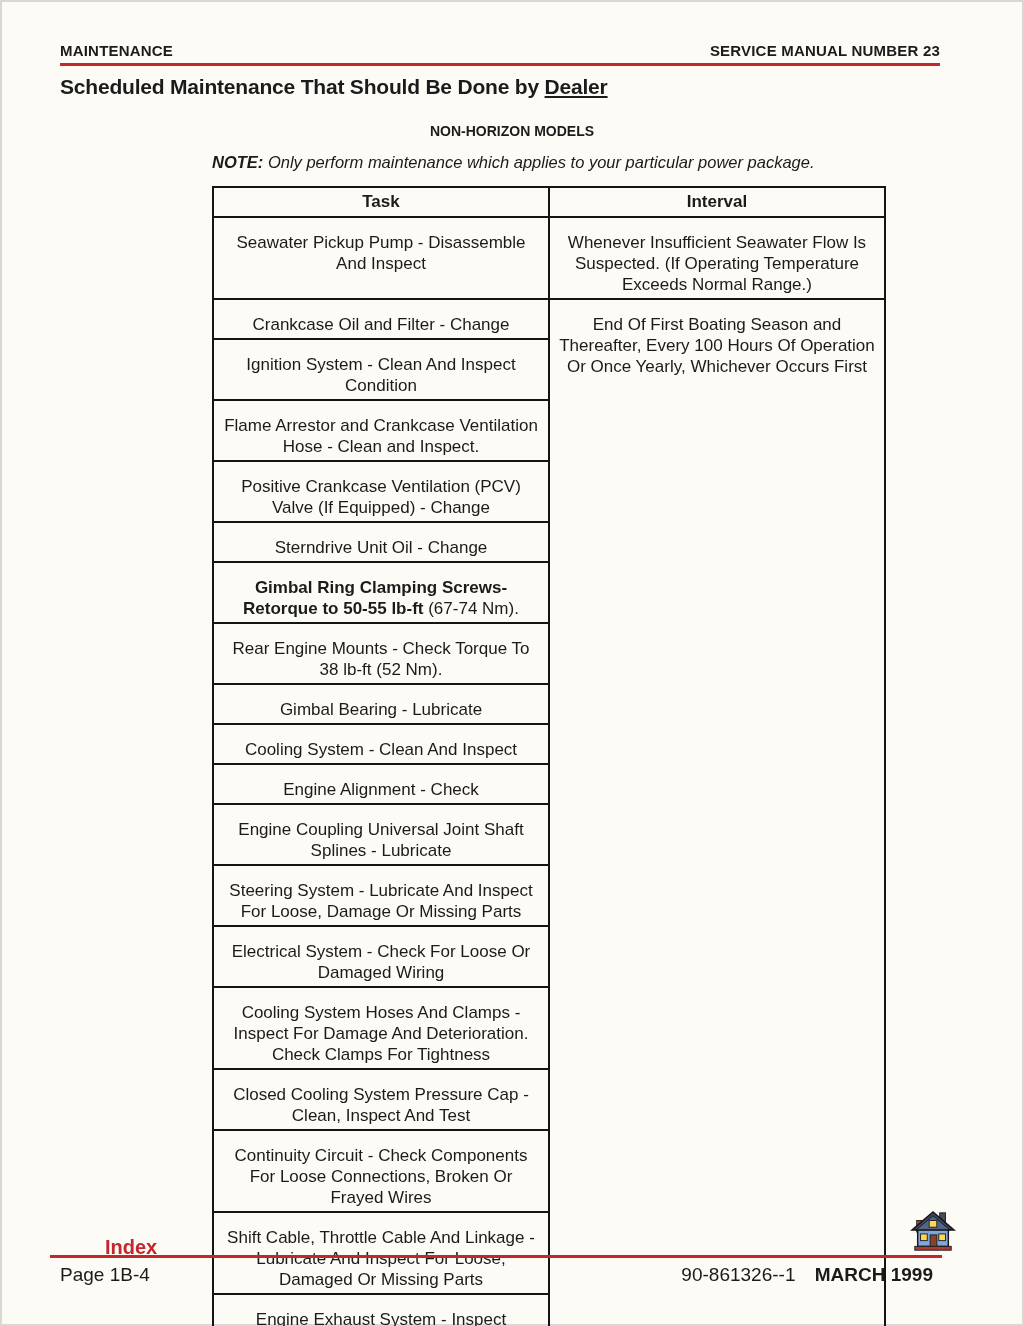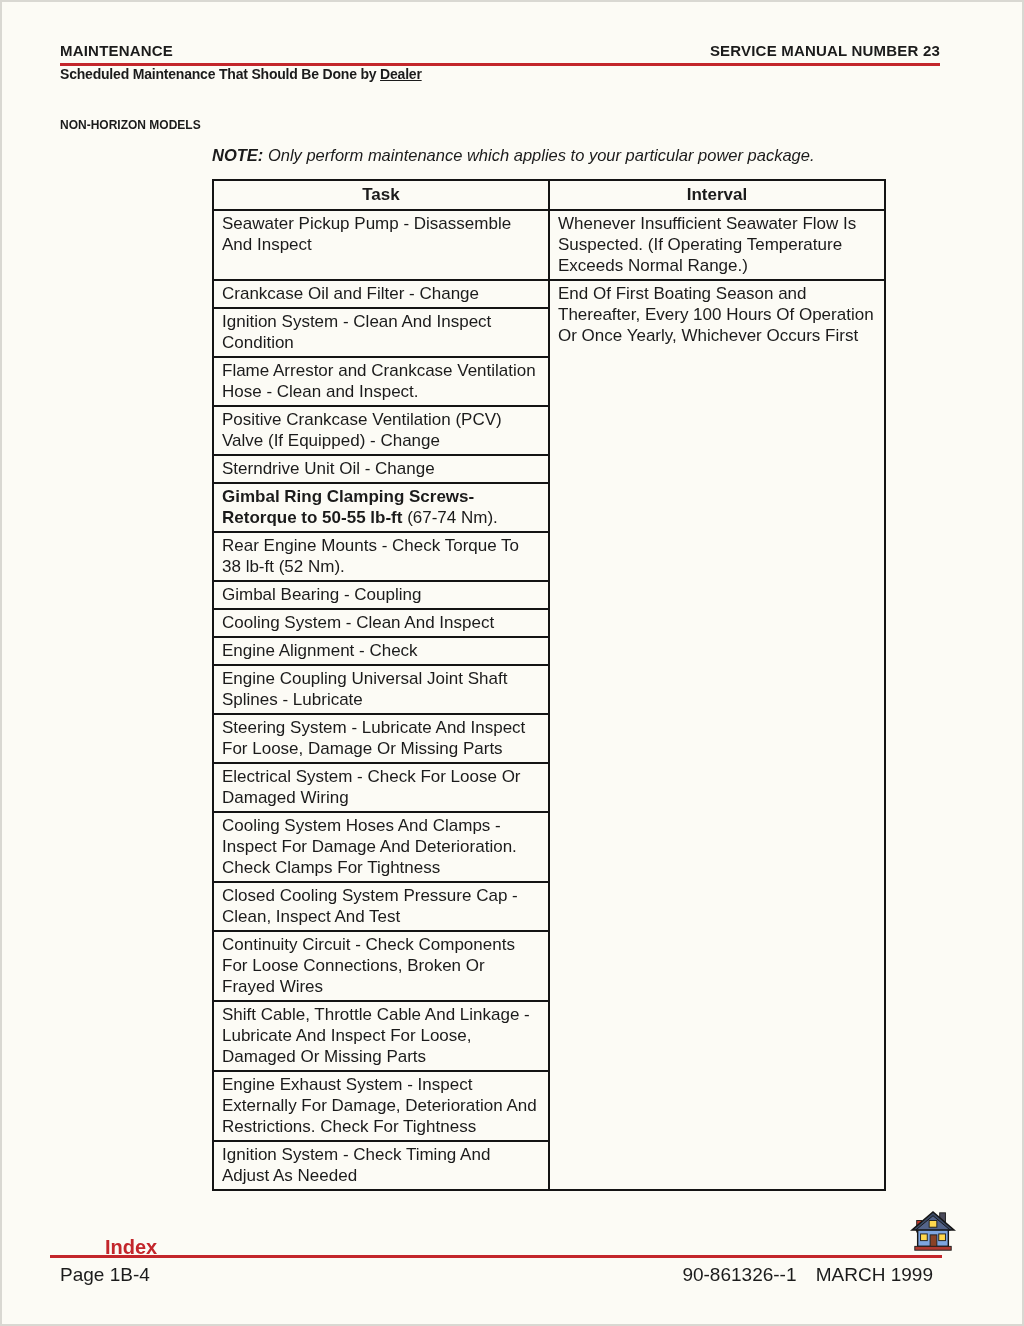--- a/index.html
+++ b/index.html
@@ -17,24 +17,24 @@
   .doc-header {
     width: 880px;
     display: flex;
     justify-content: space-between;
     align-items: flex-end;
     padding-bottom: 4px;
     border-bottom: 3px solid var(--accent, #c3262b);
   }
   .doc-header span { font-size: 15px; font-weight: bold; letter-spacing: .2px; }
 
-  .page-title { font-size: 14px; font-weight: bold; letter-spacing: -0.2px; }
+  .page-title { margin-top: 9px; font-size: 21px; font-weight: bold; letter-spacing: -0.2px; }
   .page-title .uline { text-decoration: underline; }
 
-  .section-heading { margin-top: 36px; font-size: 12px; font-weight: bold; }
+  .section-heading { margin-top: 24px; font-size: 14px; font-weight: bold; text-align: center; }
 
   .note {
     margin-top: 14px;
     margin-left: 152px;
     font-size: 16.5px;
     font-style: italic;
   }
   .note b { font-weight: bold; }
 
   table.maint {
@@ -50,43 +50,43 @@
     line-height: 21px;
     vertical-align: top;
   }
   table.maint th {
     width: 50%;
     text-align: center;
     font-weight: bold;
     padding: 3px 8px 4px 8px;
   }
   table.maint td {
-    text-align: left;
-    padding: 2px 8px 3px 8px;
+    text-align: center;
+    padding: 14px 8px 3px 8px;
   }
   td.interval-merged { vertical-align: middle; }
 
   .footer-index {
     position: absolute; left: 105px; top: 1236px;
     color: var(--accent, #c3262b);
     font-weight: bold; font-size: 20px;
     cursor: pointer;
   }
   .footer-rule {
     position: absolute; left: 50px; top: 1255px;
     width: 892px; height: 3px;
     background: var(--accent, #c3262b);
   }
   .home-btn { position: absolute; left: 910px; top: 1209px; width: 46px; height: 46px; cursor: pointer; }
   .footer-line2 {
     position: absolute; left: 60px; top: 1264px; width: 873px;
     display: flex; justify-content: space-between;
     font-size: 19px;
   }
-  .doc-number-group span + span { margin-left: 14px; }
+  .doc-number-group span + span { margin-left: 14px; font-weight: bold; }
 </style>
 </head>
 <body>
 
 <div class="page">
 
   <div class="doc-header">
     <span>MAINTENANCE</span>
     <span>SERVICE MANUAL NUMBER 23</span>
   </div>
@@ -129,21 +129,21 @@
         <tr>
           <td>Sterndrive Unit Oil - Change</td>
         </tr>
         <tr>
           <td><b>Gimbal Ring Clamping Screws-Retorque to 50-55 lb-ft</b> (67-74 Nm).</td>
         </tr>
         <tr>
           <td>Rear Engine Mounts - Check Torque To 38 lb-ft (52 Nm).</td>
         </tr>
         <tr>
-          <td>Gimbal Bearing - Coupling</td>
+          <td>Gimbal Bearing - Lubricate</td>
         </tr>
         <tr>
           <td>Cooling System - Clean And Inspect</td>
         </tr>
         <tr>
           <td>Engine Alignment - Check</td>
         </tr>
         <tr>
           <td>Engine Coupling Universal Joint Shaft Splines - Lubricate</td>
         </tr>

